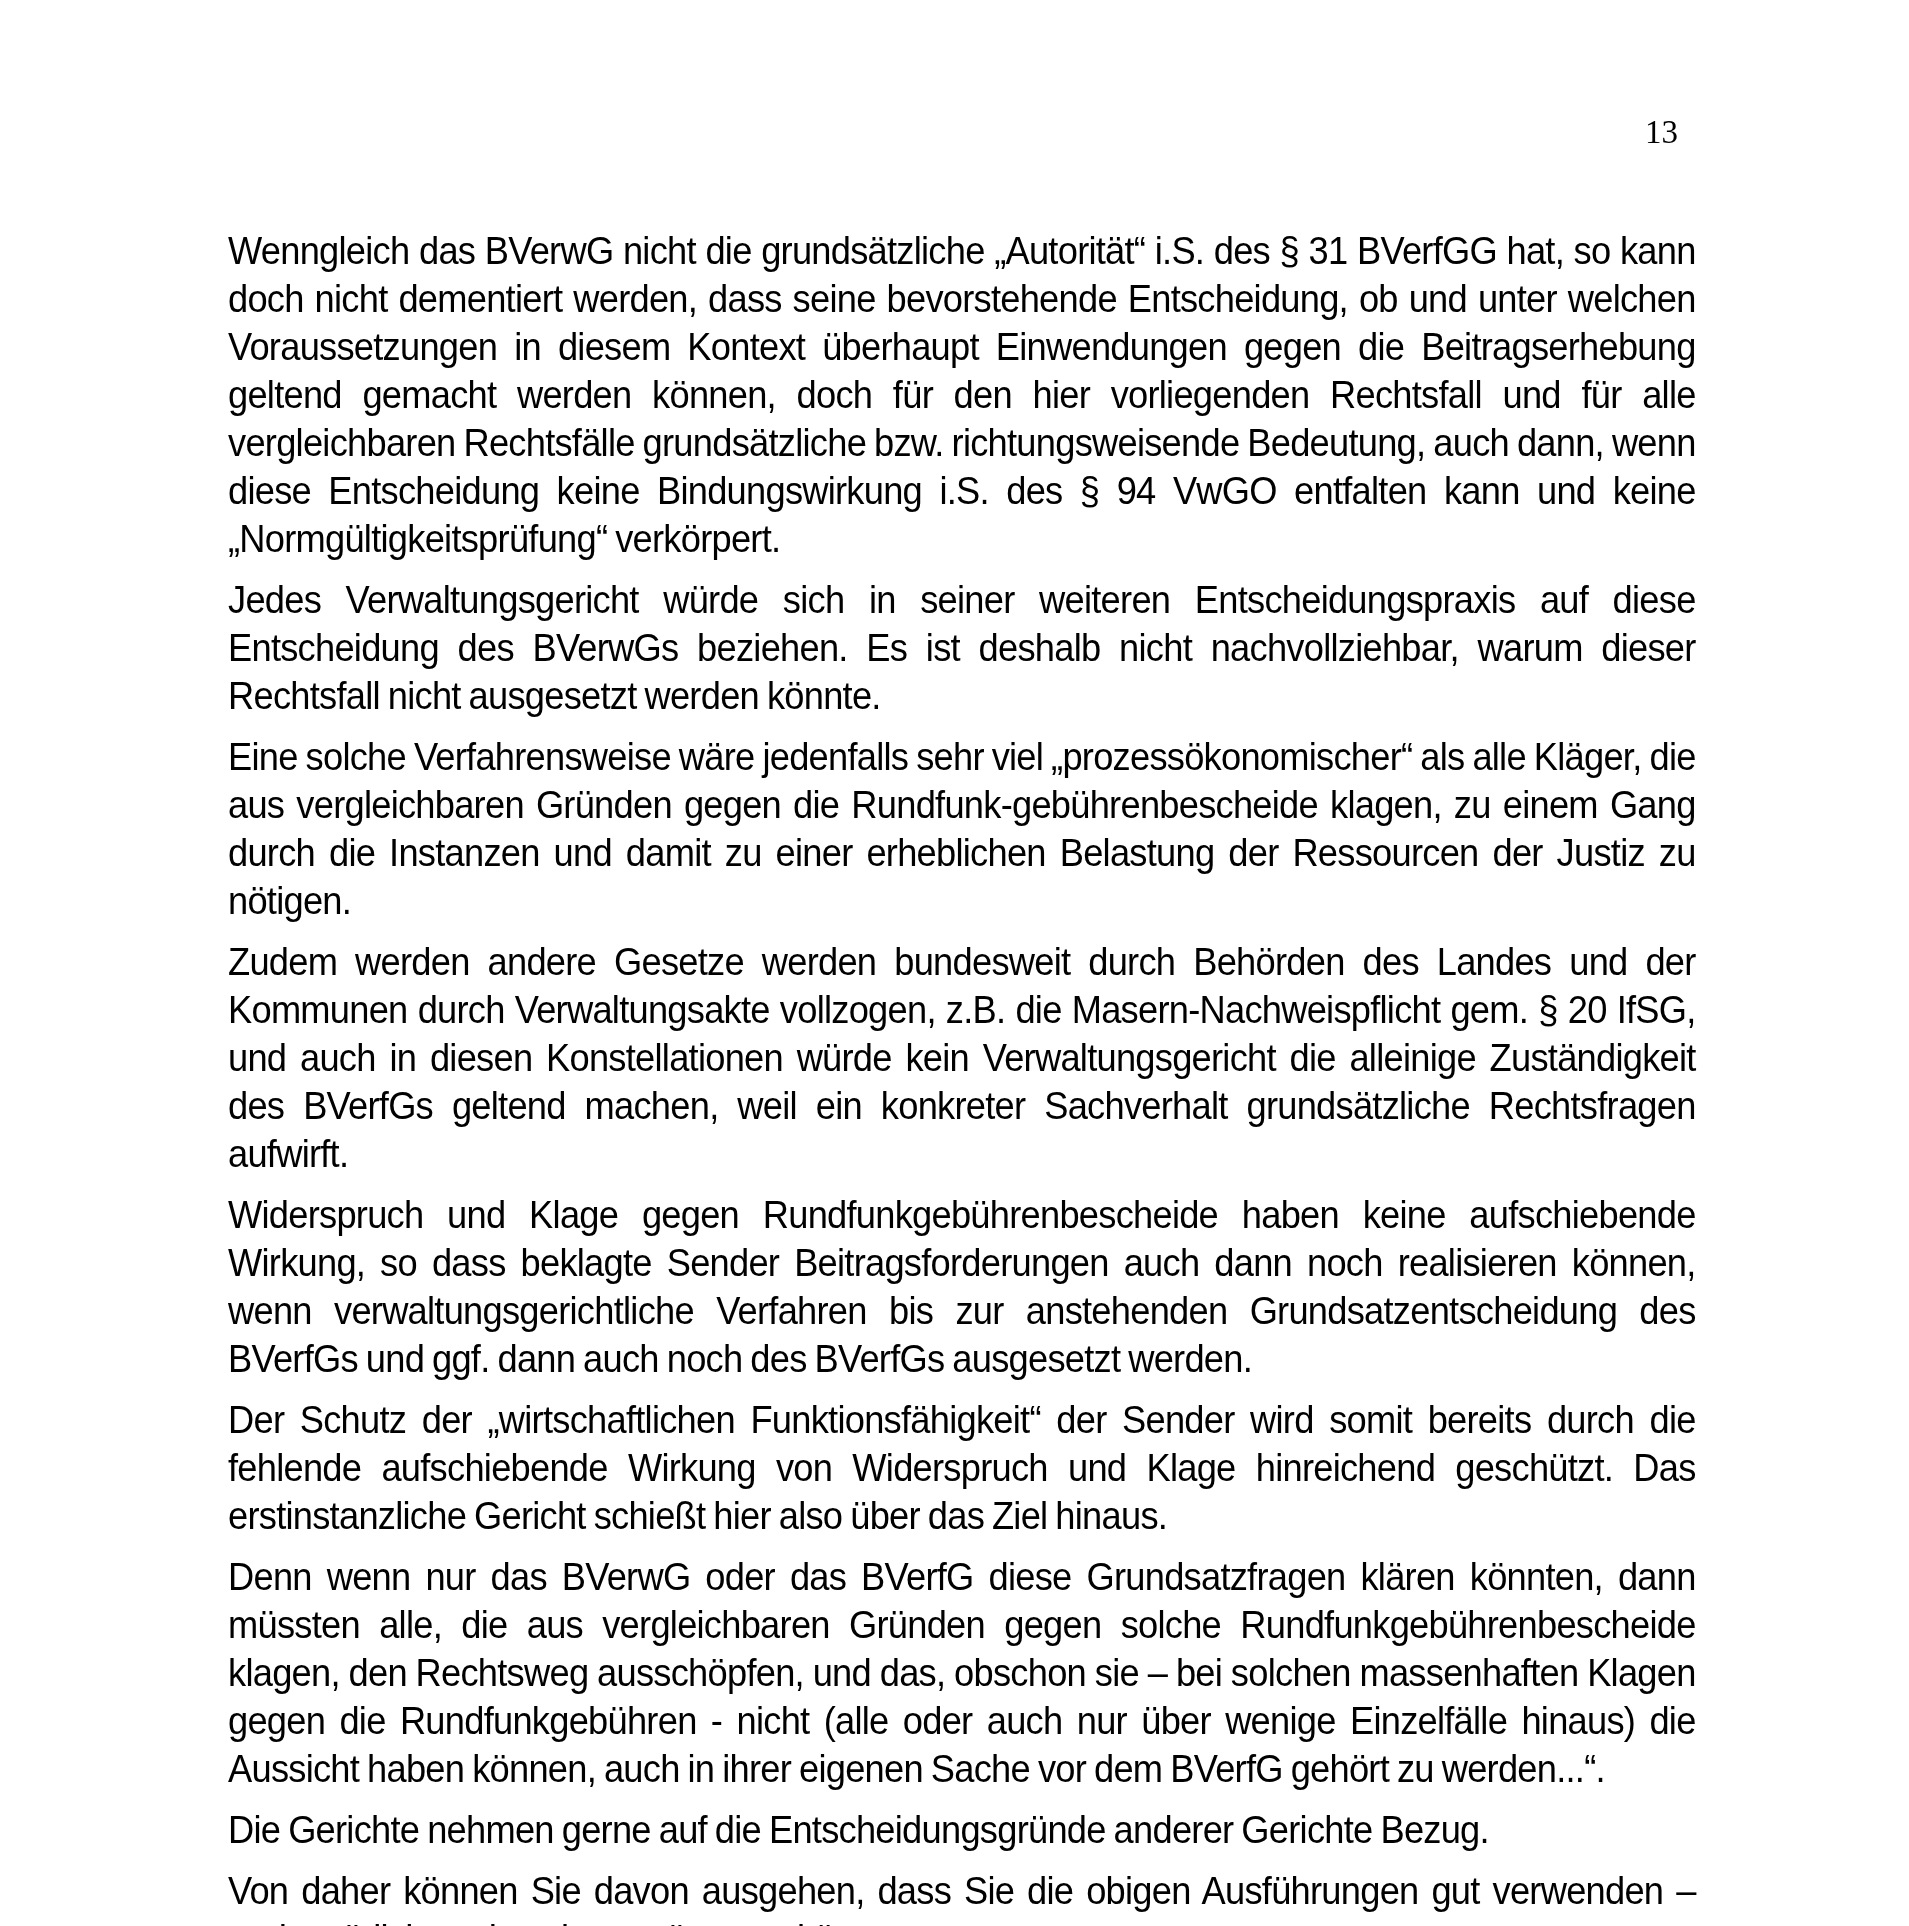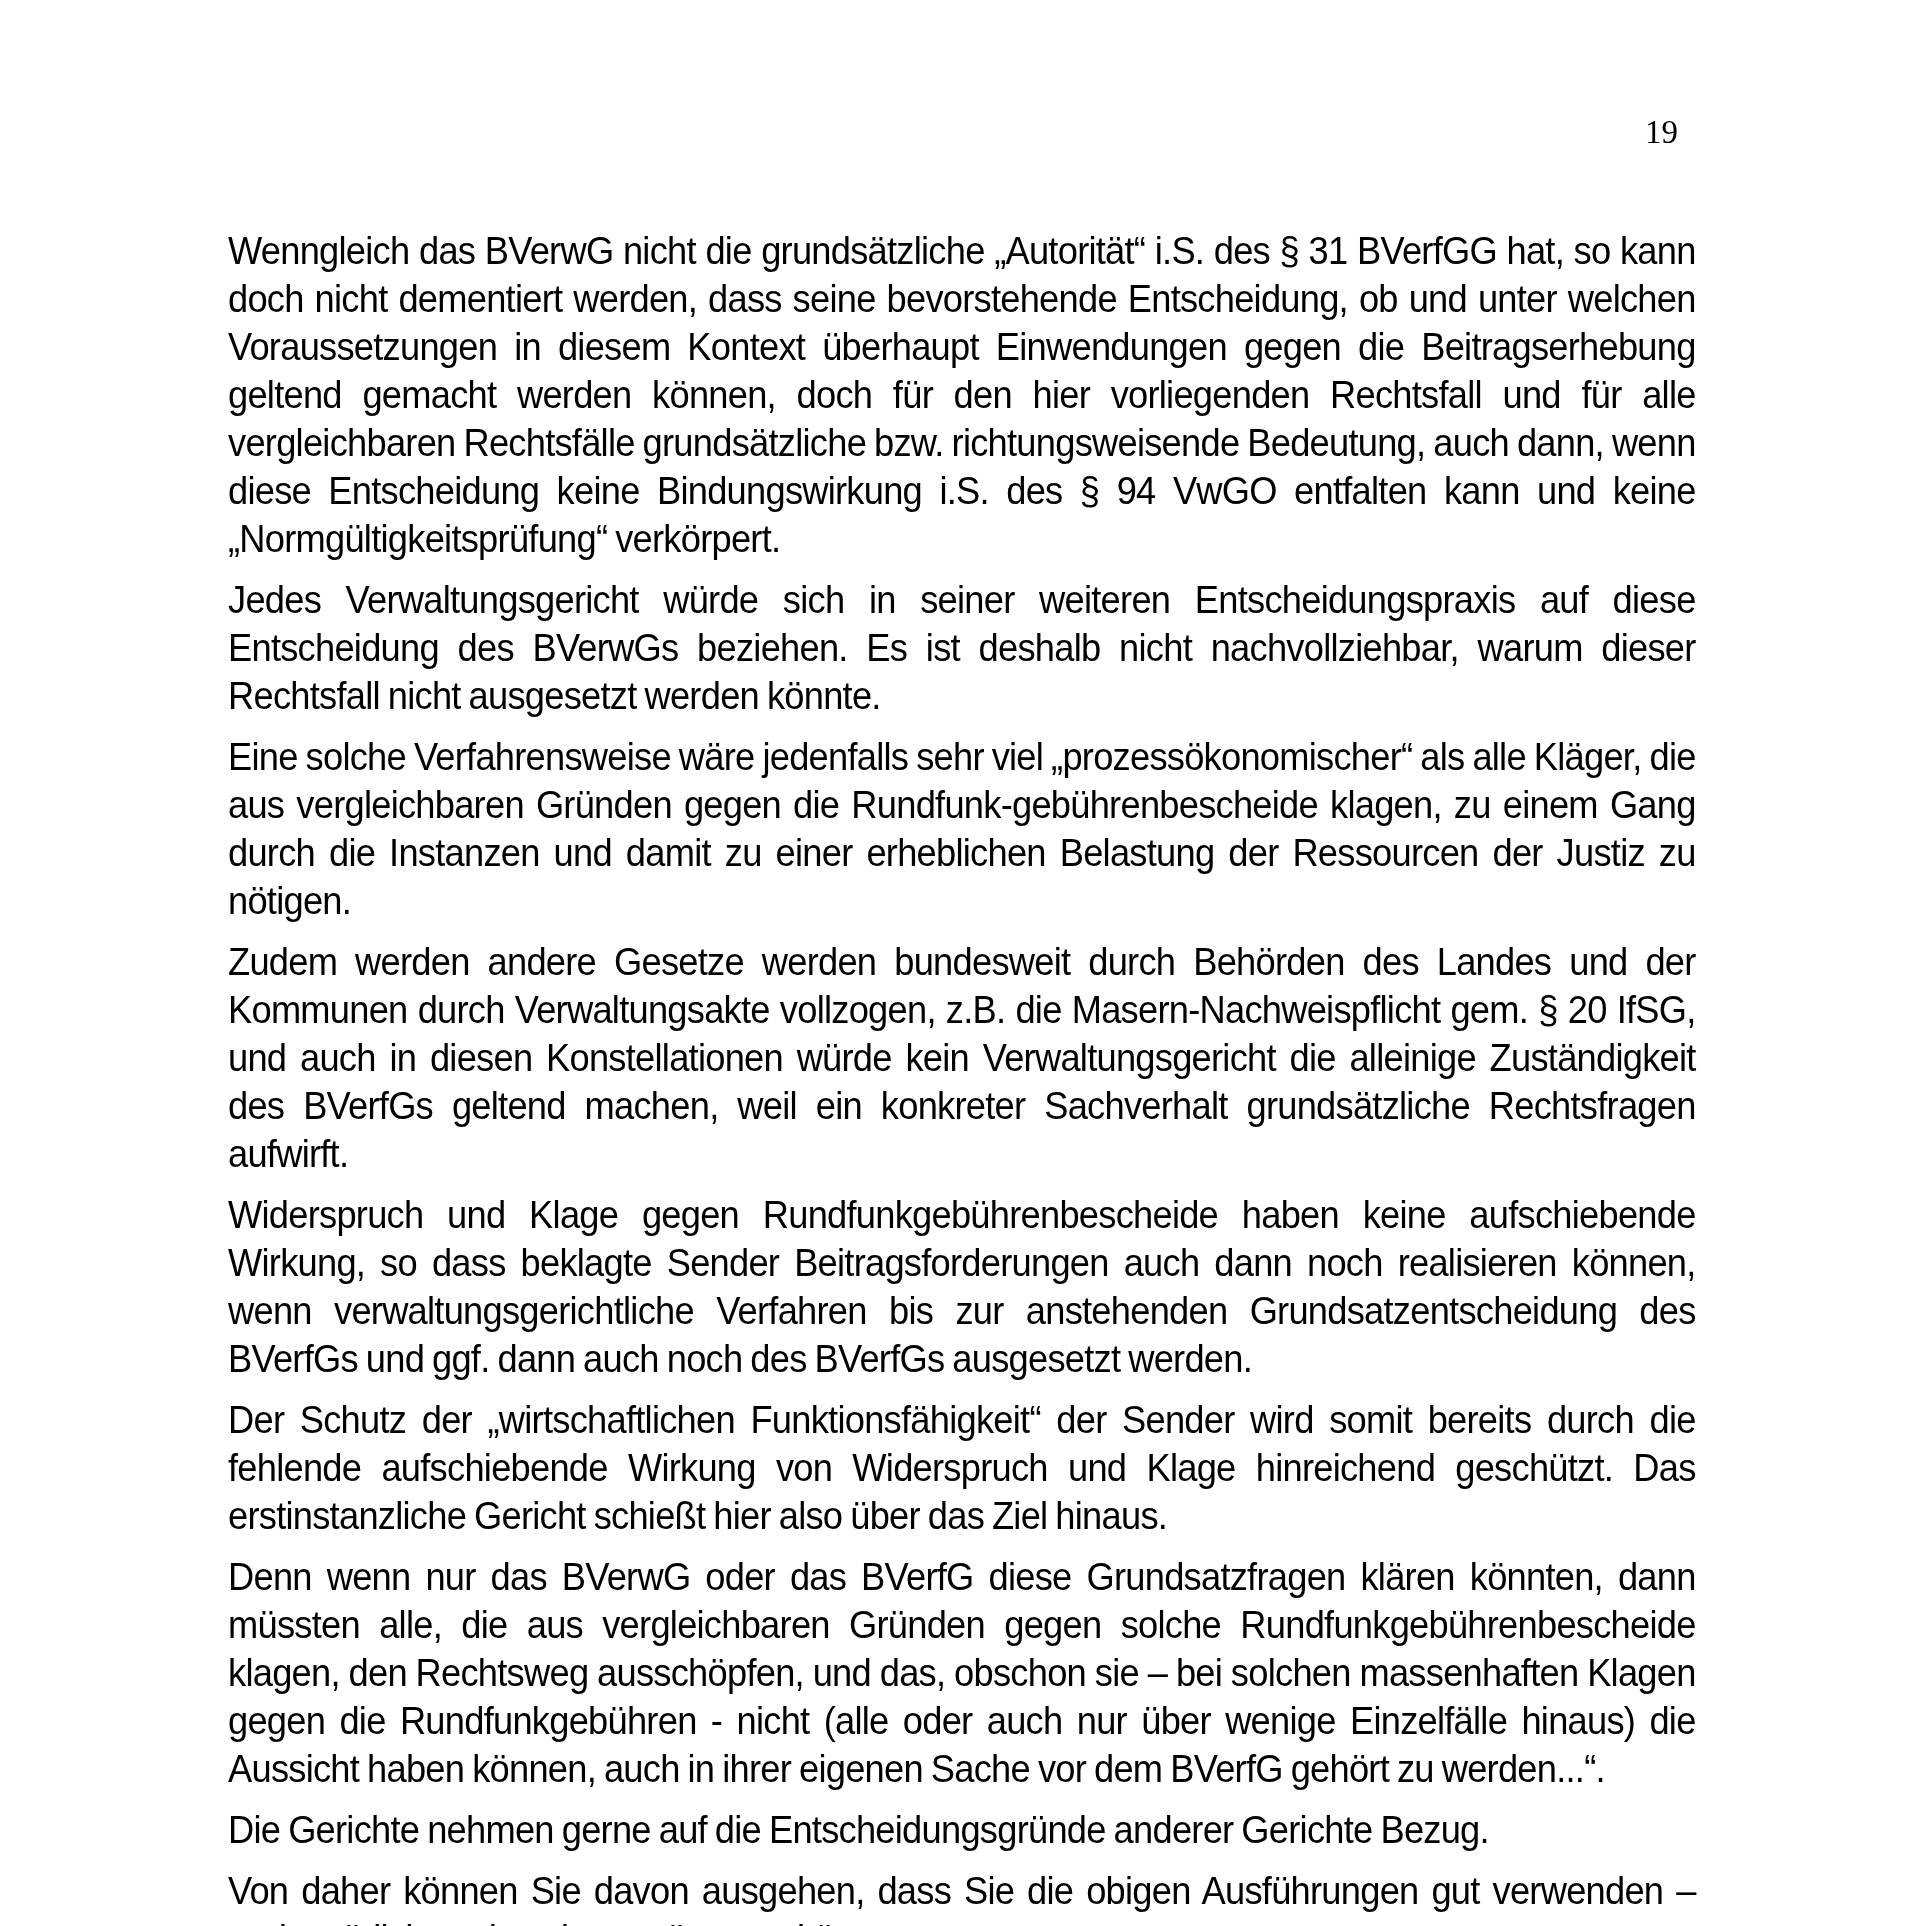--- a/index.html
+++ b/index.html
@@ -37,21 +37,21 @@
     .content p {
       margin: 0 0 13px 0;
       transform: scaleX(0.93);
       transform-origin: left top;
       width: 107.5%;
     }
   </style>
 </head>
 <body>
 
-<div class="page-number">19</div>
+<div class="page-number">13</div>
 
 <div class="content">
   <p>Wenngleich das BVerwG nicht die grundsätzliche „Autorität“ i.S. des § 31 BVerfGG hat, so kann doch nicht dementiert werden, dass seine bevorstehende Entscheidung, ob und unter welchen Voraussetzungen in diesem Kontext überhaupt Einwendungen gegen die Beitragserhebung geltend gemacht werden können, doch für den hier vorliegenden Rechtsfall und für alle vergleichbaren Rechtsfälle grundsätzliche bzw. richtungsweisende Bedeutung, auch dann, wenn diese Entscheidung keine Bindungswirkung i.S. des § 94 VwGO entfalten kann und keine „Normgültigkeitsprüfung“ verkörpert.</p>
   <p>Jedes Verwaltungsgericht würde sich in seiner weiteren Entscheidungspraxis auf diese Entscheidung des BVerwGs beziehen. Es ist deshalb nicht nachvollziehbar, warum dieser Rechtsfall nicht ausgesetzt werden könnte.</p>
   <p>Eine solche Verfahrensweise wäre jedenfalls sehr viel „prozessökonomischer“ als alle Kläger, die aus vergleichbaren Gründen gegen die Rundfunk-gebührenbescheide klagen, zu einem Gang durch die Instanzen und damit zu einer erheblichen Belastung der Ressourcen der Justiz zu nötigen.</p>
   <p>Zudem werden andere Gesetze werden bundesweit durch Behörden des Landes und der Kommunen durch Verwaltungsakte vollzogen, z.B. die Masern-Nachweispflicht gem. § 20 IfSG, und auch in diesen Konstellationen würde kein Verwaltungsgericht die alleinige Zuständigkeit des BVerfGs geltend machen, weil ein konkreter Sachverhalt grundsätzliche Rechtsfragen aufwirft.</p>
   <p>Widerspruch und Klage gegen Rundfunkgebührenbescheide haben keine aufschiebende Wirkung, so dass beklagte Sender Beitragsforderungen auch dann noch realisieren können, wenn verwaltungsgerichtliche Verfahren bis zur anstehenden Grundsatzentscheidung des BVerfGs und ggf. dann auch noch des BVerfGs ausgesetzt werden.</p>
   <p>Der Schutz der „wirtschaftlichen Funktionsfähigkeit“ der Sender wird somit bereits durch die fehlende aufschiebende Wirkung von Widerspruch und Klage hinreichend geschützt. Das erstinstanzliche Gericht schießt hier also über das Ziel hinaus.</p>
   <p>Denn wenn nur das BVerwG oder das BVerfG diese Grundsatzfragen klären könnten, dann müssten alle, die aus vergleichbaren Gründen gegen solche Rundfunkgebührenbescheide klagen, den Rechtsweg ausschöpfen, und das, obschon sie – bei solchen massenhaften Klagen gegen die Rundfunkgebühren - nicht (alle oder auch nur über wenige Einzelfälle hinaus) die Aussicht haben können, auch in ihrer eigenen Sache vor dem BVerfG gehört zu werden...“.</p>
   <p>Die Gerichte nehmen gerne auf die Entscheidungsgründe anderer Gerichte Bezug.</p>

